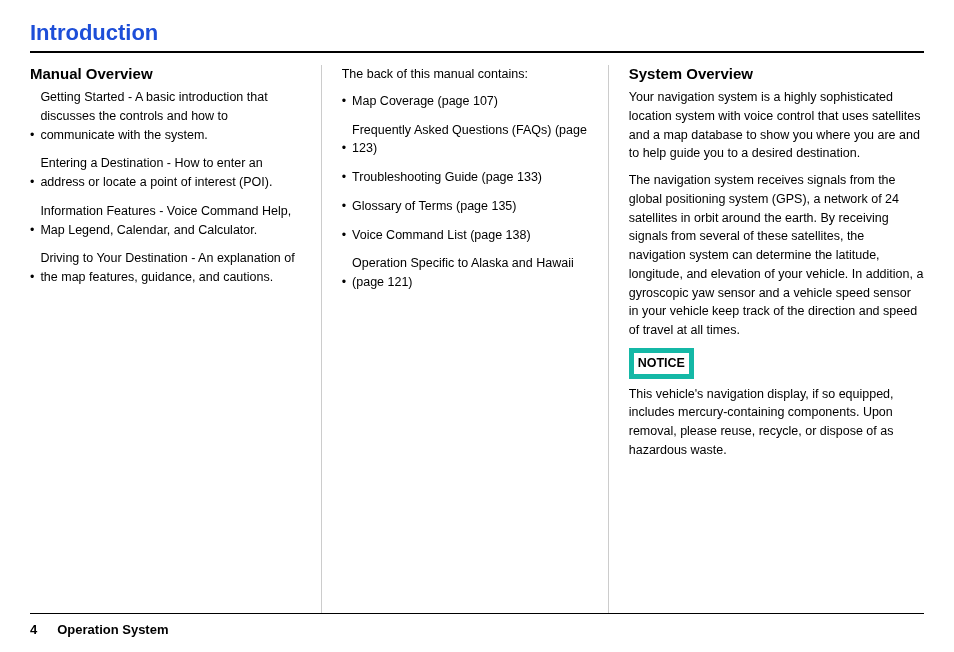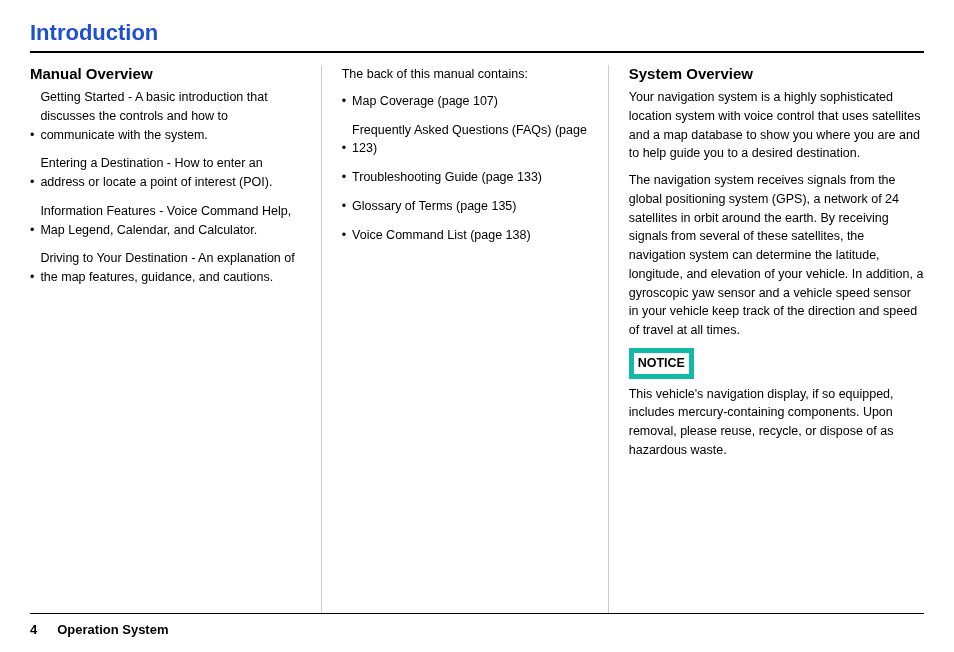--- a/index.html
+++ b/index.html
@@ -171,20 +171,23 @@
               <span>Frequently Asked Questions (FAQs) (page 123)</span>
             </li>
           <li>
               <span>Troubleshooting Guide (page 133)</span>
             </li>
           <li>
               <span>Glossary of Terms (page 135)</span>
             </li>
           <li>
               <span>Voice Command List (page 138)</span>
+            </li>
+          <li>
+              <span>Operation Specific to Alaska and Hawaii (page 121)</span>
             </li>
         </ul>
       </div>
     </div>
 
     <div class="column column-right">
       <div class="section-heading">System Overview</div>
       <div class="section-body">
         <p>Your navigation system is a highly sophisticated location system with voice control that uses satellites and a map database to show you where you are and to help guide you to a desired destination.</p>
         <p>The navigation system receives signals from the global positioning system (GPS), a network of 24 satellites in orbit around the earth. By receiving signals from several of these satellites, the navigation system can determine the latitude, longitude, and elevation of your vehicle. In addition, a gyroscopic yaw sensor and a vehicle speed sensor in your vehicle keep track of the direction and speed of travel at all times.</p>

